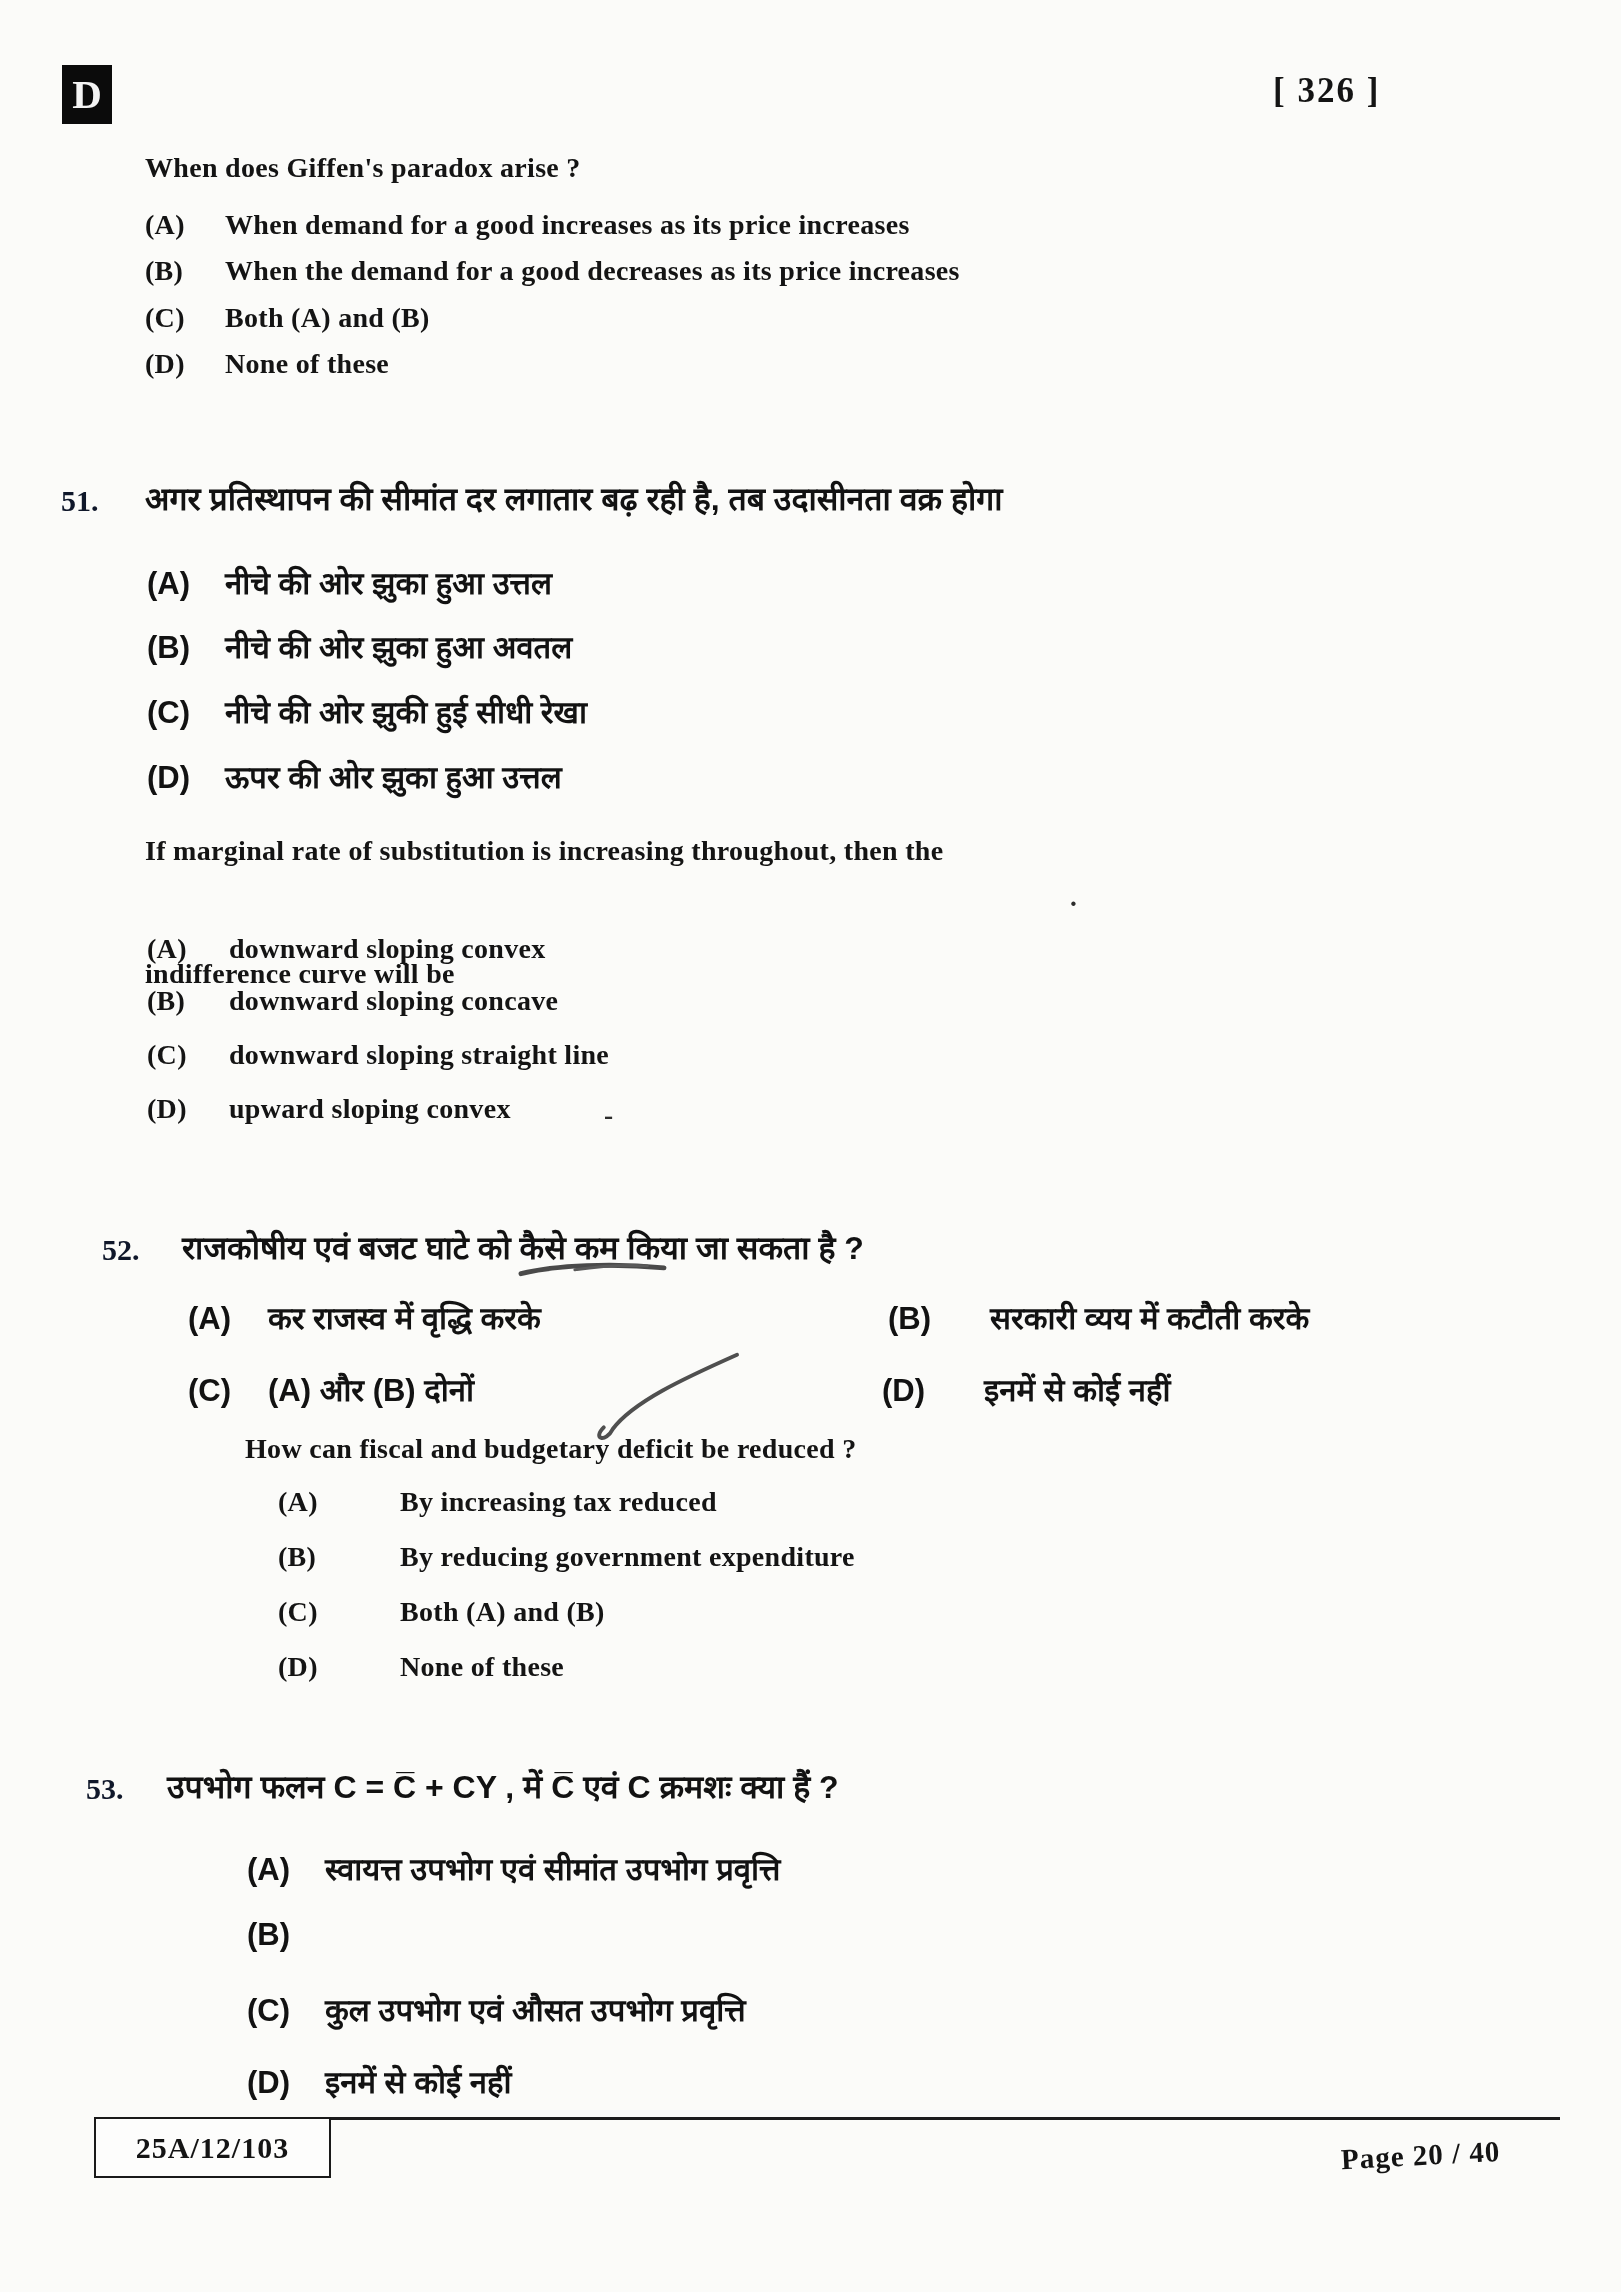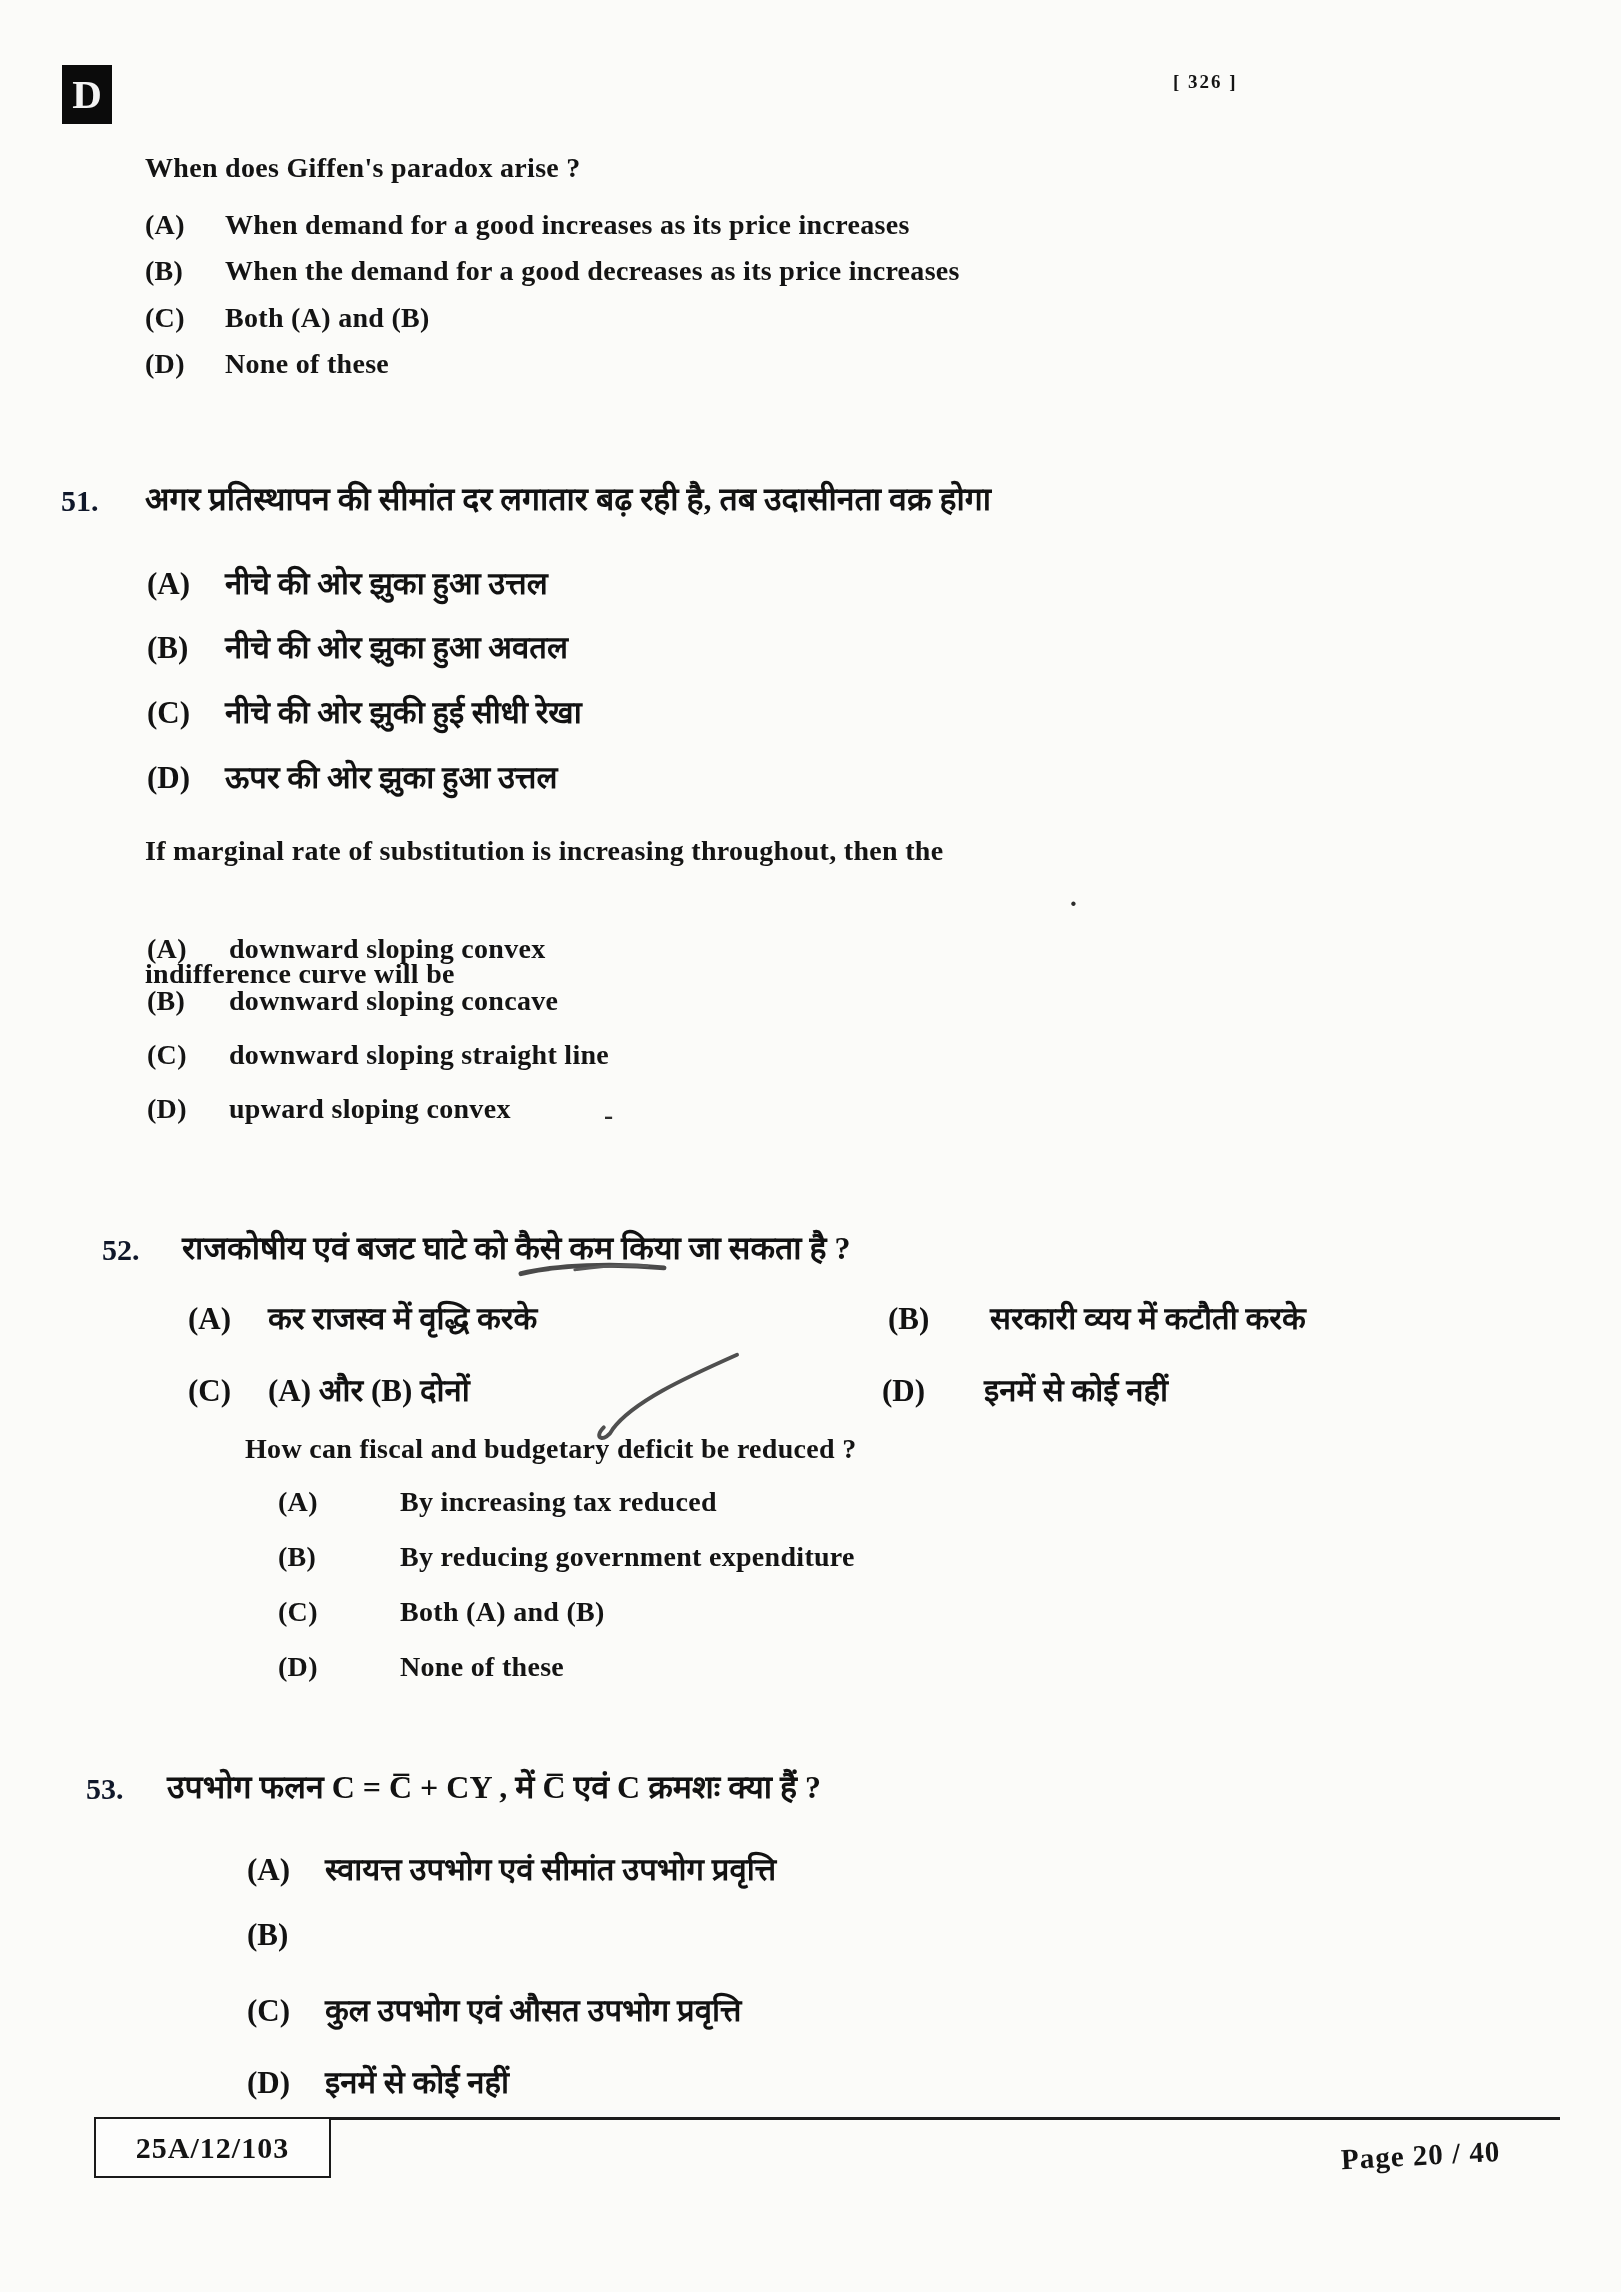--- a/index.html
+++ b/index.html
@@ -14,21 +14,21 @@
   .abs{position:absolute;}
   .en{
     font-family:"Liberation Serif",serif;
     font-weight:600;
     font-size:28px;
     color:#141414;
     white-space:nowrap;
     letter-spacing:0.3px;
   }
   .hi{
-    font-family:Liberation Serif, serif;
+    font-family:Liberation Sans, sans-serif;
     font-weight:600;
     font-size:32px;
     color:#121212;
     white-space:nowrap;
   }
   .qnum{
     font-family:"Liberation Serif",serif;
     font-weight:600;
     font-size:30px;
     color:#0f172a;
@@ -43,21 +43,21 @@
   .d-badge{
     left:62px;top:65px;width:50px;height:59px;
     background:#0b0b0b;
     display:flex;align-items:center;justify-content:center;
   }
   .d-badge span{
     color:#f4f4f4;
     font-family:"Liberation Serif",serif;
     font-weight:700;font-size:41px;line-height:1;
   }
-  .hdr-page{left:1173px;top:71px;font-size:19px;letter-spacing:2px;}
+  .hdr-page{left:1273px;top:71px;font-size:35px;letter-spacing:2px;}
   .footer-line{
     left:94px;top:2117px;width:1466px;height:2.9px;background:#1c1c1c;
   }
   .code-box{
     left:94px;top:2117px;width:233px;height:57px;
     border:2.9px solid #1a1a1a;
     background:#fdfdfc;
     display:flex;align-items:center;justify-content:center;
   }
   .code-box span{

